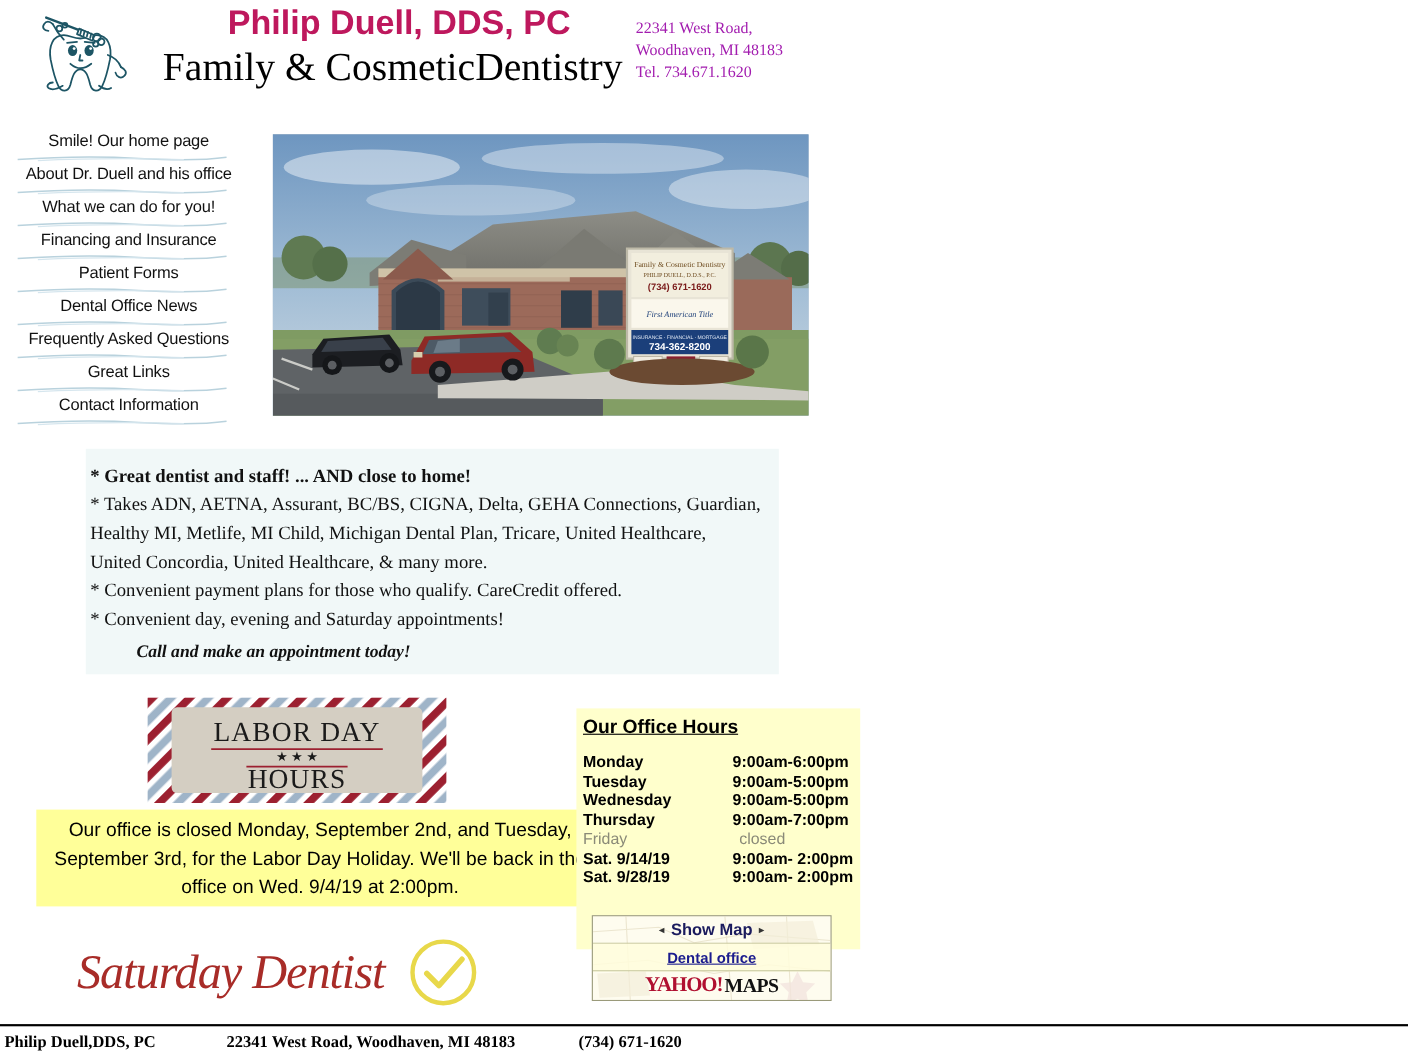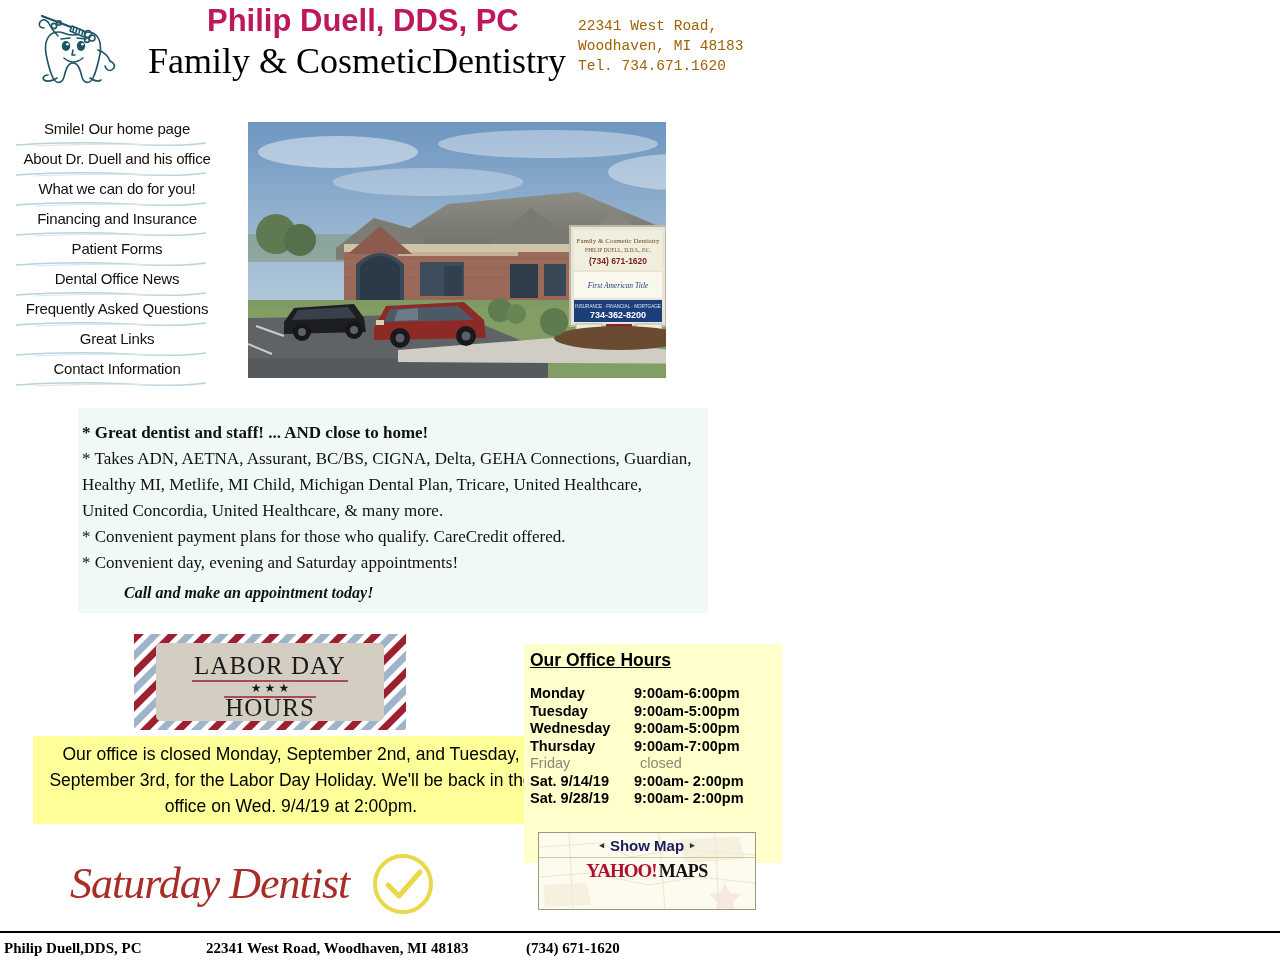--- a/index.html
+++ b/index.html
@@ -21,22 +21,22 @@
     font-size:31px;font-weight:bold;color:#be185d;
     letter-spacing:0px;white-space:nowrap;
   }
   #practice-tagline{
     position:absolute;left:148px;top:40px;
     font-family:"Liberation Serif", serif;
     font-size:36px;color:#000;white-space:nowrap;
   }
   #header-address{
     position:absolute;left:578px;top:16px;
-    font-family:Liberation Mono, monospace;
-    font-size:14.5px;line-height:20px;color:#a16207;white-space:nowrap;
+    font-family:Liberation Serif, serif;
+    font-size:14.5px;line-height:20px;color:#a21caf;white-space:nowrap;
   }
 
   
   #nav{position:absolute;left:0;top:120px;width:222px;}
   .nav-item{
     position:relative;
     text-align:center;
     height:30px;
     cursor:pointer;
     padding-left:12px;
@@ -48,21 +48,21 @@
     display:inline-block;
   }
   .swoosh{
     position:absolute;left:14px;right:14px;bottom:2px;height:8px;
     pointer-events:none;
   }
   .swoosh svg{display:block;width:100%;height:8px;}
 
   
   #building-photo{
-    position:absolute;left:248px;top:122px;width:418px;height:256px;
+    position:absolute;left:248px;top:122px;width:487px;height:256px;
     overflow:hidden;background:#8fa8c0;
   }
   #building-photo svg{display:block;}
 
   
   #info-box{
     position:absolute;left:78px;top:408px;width:630px;height:205px;
     background:#f1f8f8;
   }
   .info-line{
@@ -106,21 +106,21 @@
     font-family:"Liberation Sans", sans-serif;
     font-size:17.5px;font-weight:bold;color:#000;
     text-decoration:underline;
     padding:6px 0 0 6px;
   }
   #hours-table{
     margin-top:14px;padding-left:6px;
     font-family:"Liberation Sans", sans-serif;
     font-size:14.5px;font-weight:bold;color:#000;
   }
-  .hours-row{display:flex;line-height:17.5px;}
+  .hours-row{display:flex;line-height:17.5px;gap:32px;}
   .hours-day{width:104px;}
   .hours-time{}
   .hours-row.closed{color:#8a8a78;font-weight:normal;}
   .hours-row.closed .hours-time{padding-left:6px;}
 
   
   #saturday-logo{
     position:absolute;left:70px;top:850px;width:365px;height:68px;
   }
   #saturday-logo svg{display:block;}
@@ -541,20 +541,23 @@
   </svg>
 
   <div class="map-row">
     <div id="map-showmap">
       <span class="tri">◂</span>
       <span>Show Map</span>
       <span class="tri">▸</span>
     </div>
   </div>
 
+  <div class="map-row" id="map-office-row">
+    <span id="map-office-link">Dental office</span>
+  </div>
 
   <div class="map-row" id="map-brand-row">
     <span id="yahoo-word">YAHOO!</span>
     <span id="maps-word">MAPS</span>
   </div>
 </div>
 
 <div id="footer-rule"></div>
 <div id="footer">
   <span id="footer-name">Philip  Duell,DDS, PC</span>

